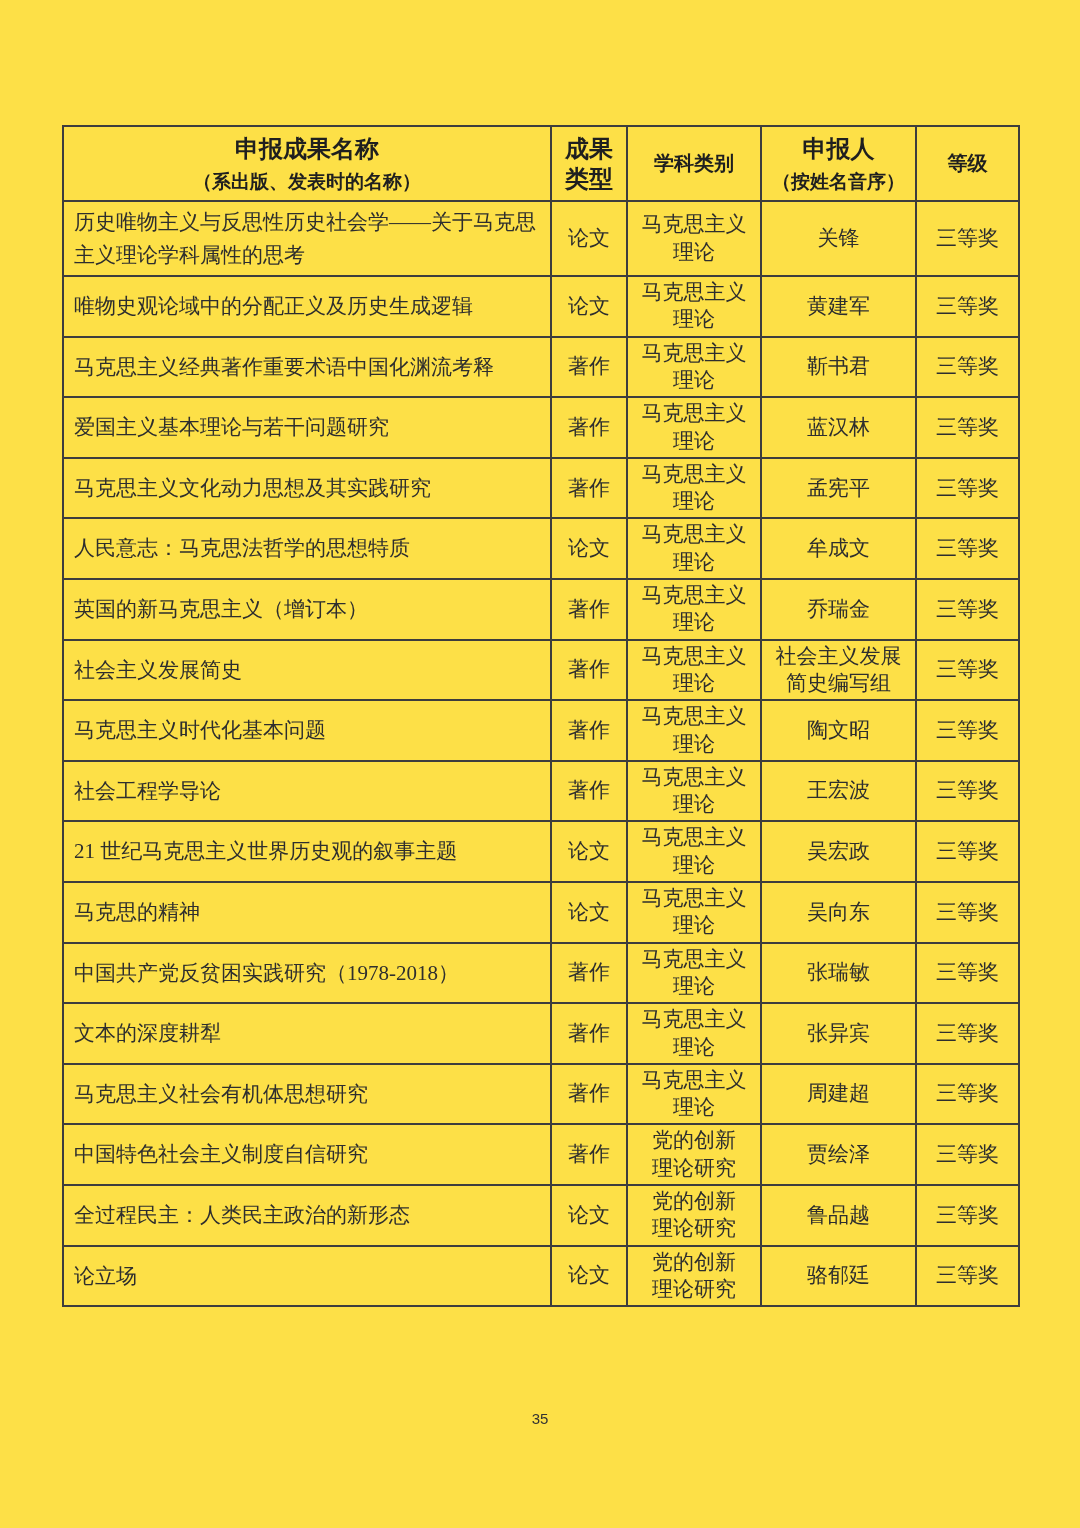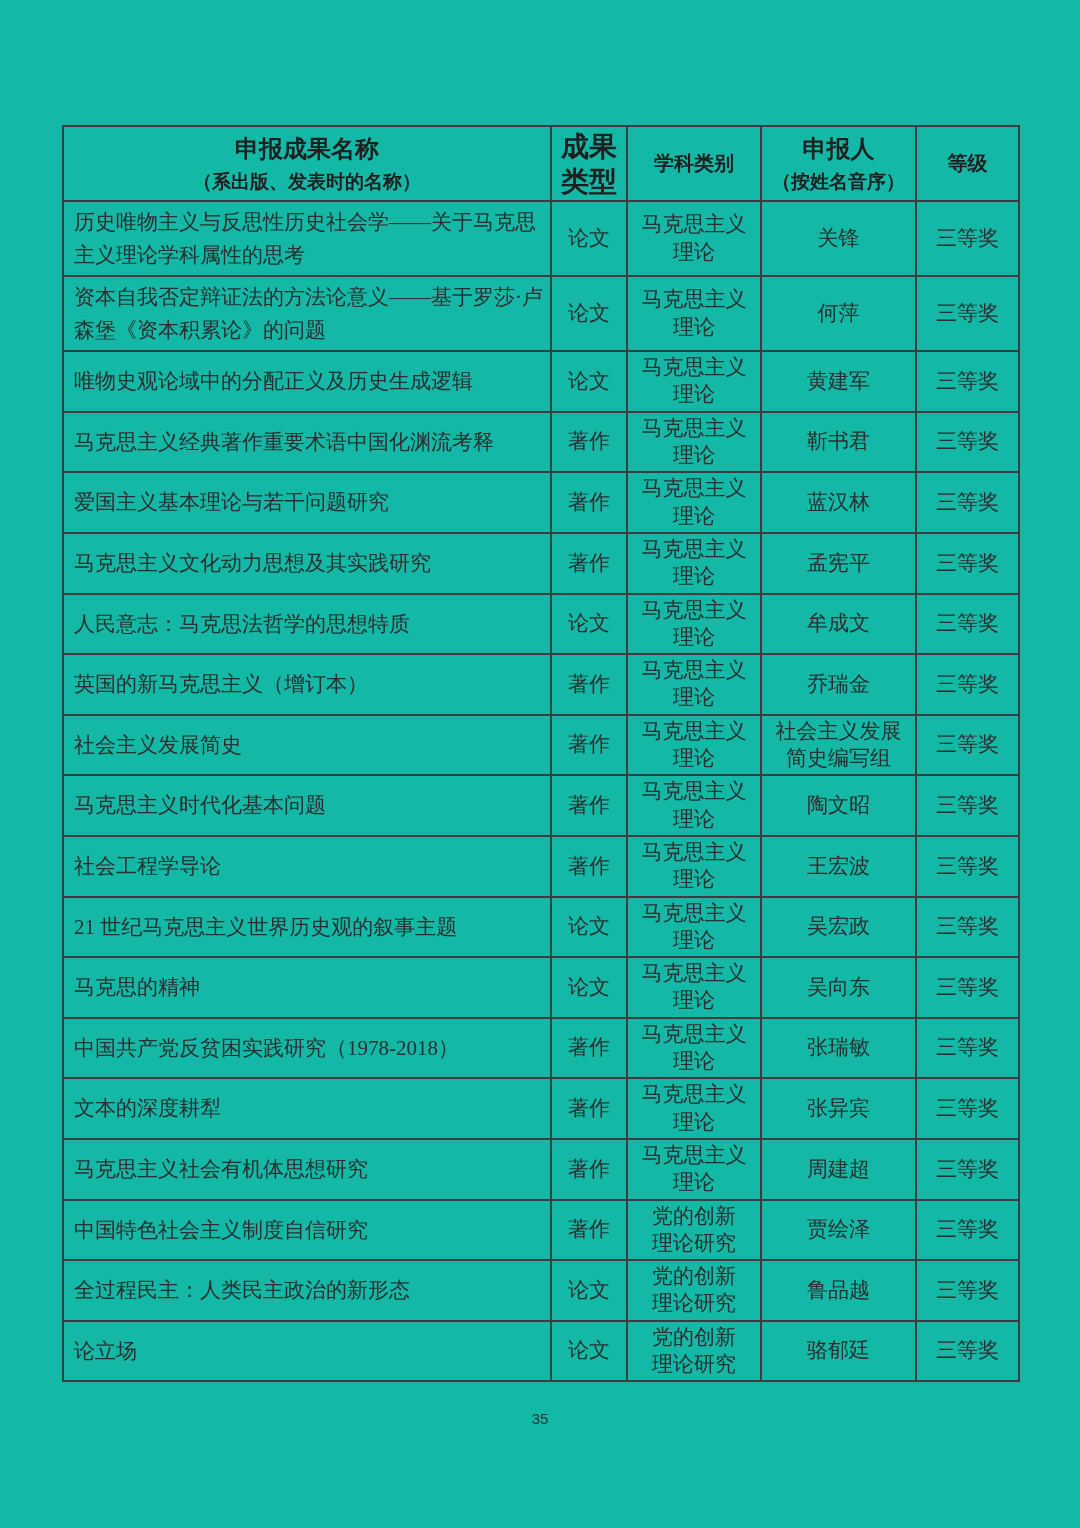--- a/index.html
+++ b/index.html
@@ -11,21 +11,21 @@
     height: 1528px;
     background: #ffffff;
     font-family: "Liberation Serif", "DejaVu Serif", serif;
     color: #2e2e2e;
     overflow: hidden;
   }
   .page {
     position: relative;
     width: 1080px;
     height: 1528px;
-    background: #14b8a6;
+    background: #fde047;
   }
   table.award-table {
     position: absolute;
     left: 62px;
     top: 125px;
     width: 956px;
     border-collapse: collapse;
     table-layout: fixed;
   }
   .award-table th,
@@ -53,21 +53,21 @@
   .hdr-sub {
     display: block;
     font-size: 19px;
     margin-top: 6px;
   }
   .hdr-single {
     font-size: 20px;
   }
   .hdr-pre {
     white-space: pre-line;
-    font-size: 28px;
+    font-size: 24px;
   }
   td.c-name {
     text-align: left;
     padding: 4px 5px 4px 10px;
     font-size: 21px;
     line-height: 1.55;
   }
   td.c-type, td.c-cat, td.c-app, td.c-grade {
     text-align: center;
     font-size: 21px;
@@ -118,28 +118,20 @@
     <tbody>
         <tr>
     <td class="c-name">历史唯物主义与反思性历史社会学——关于马克思主义理论学科属性的思考</td>
     <td class="c-type">论文</td>
     <td class="c-cat">马克思主义
 理论</td>
     <td class="c-app">关锋</td>
     <td class="c-grade">三等奖</td>
   </tr>
         <tr>
-    <td class="c-name">资本自我否定辩证法的方法论意义——基于罗莎·卢森堡《资本积累论》的问题</td>
-    <td class="c-type">论文</td>
-    <td class="c-cat">马克思主义
-理论</td>
-    <td class="c-app">何萍</td>
-    <td class="c-grade">三等奖</td>
-  </tr>
-        <tr>
     <td class="c-name">唯物史观论域中的分配正义及历史生成逻辑</td>
     <td class="c-type">论文</td>
     <td class="c-cat">马克思主义
 理论</td>
     <td class="c-app">黄建军</td>
     <td class="c-grade">三等奖</td>
   </tr>
         <tr>
     <td class="c-name">马克思主义经典著作重要术语中国化渊流考释</td>
     <td class="c-type">著作</td>

